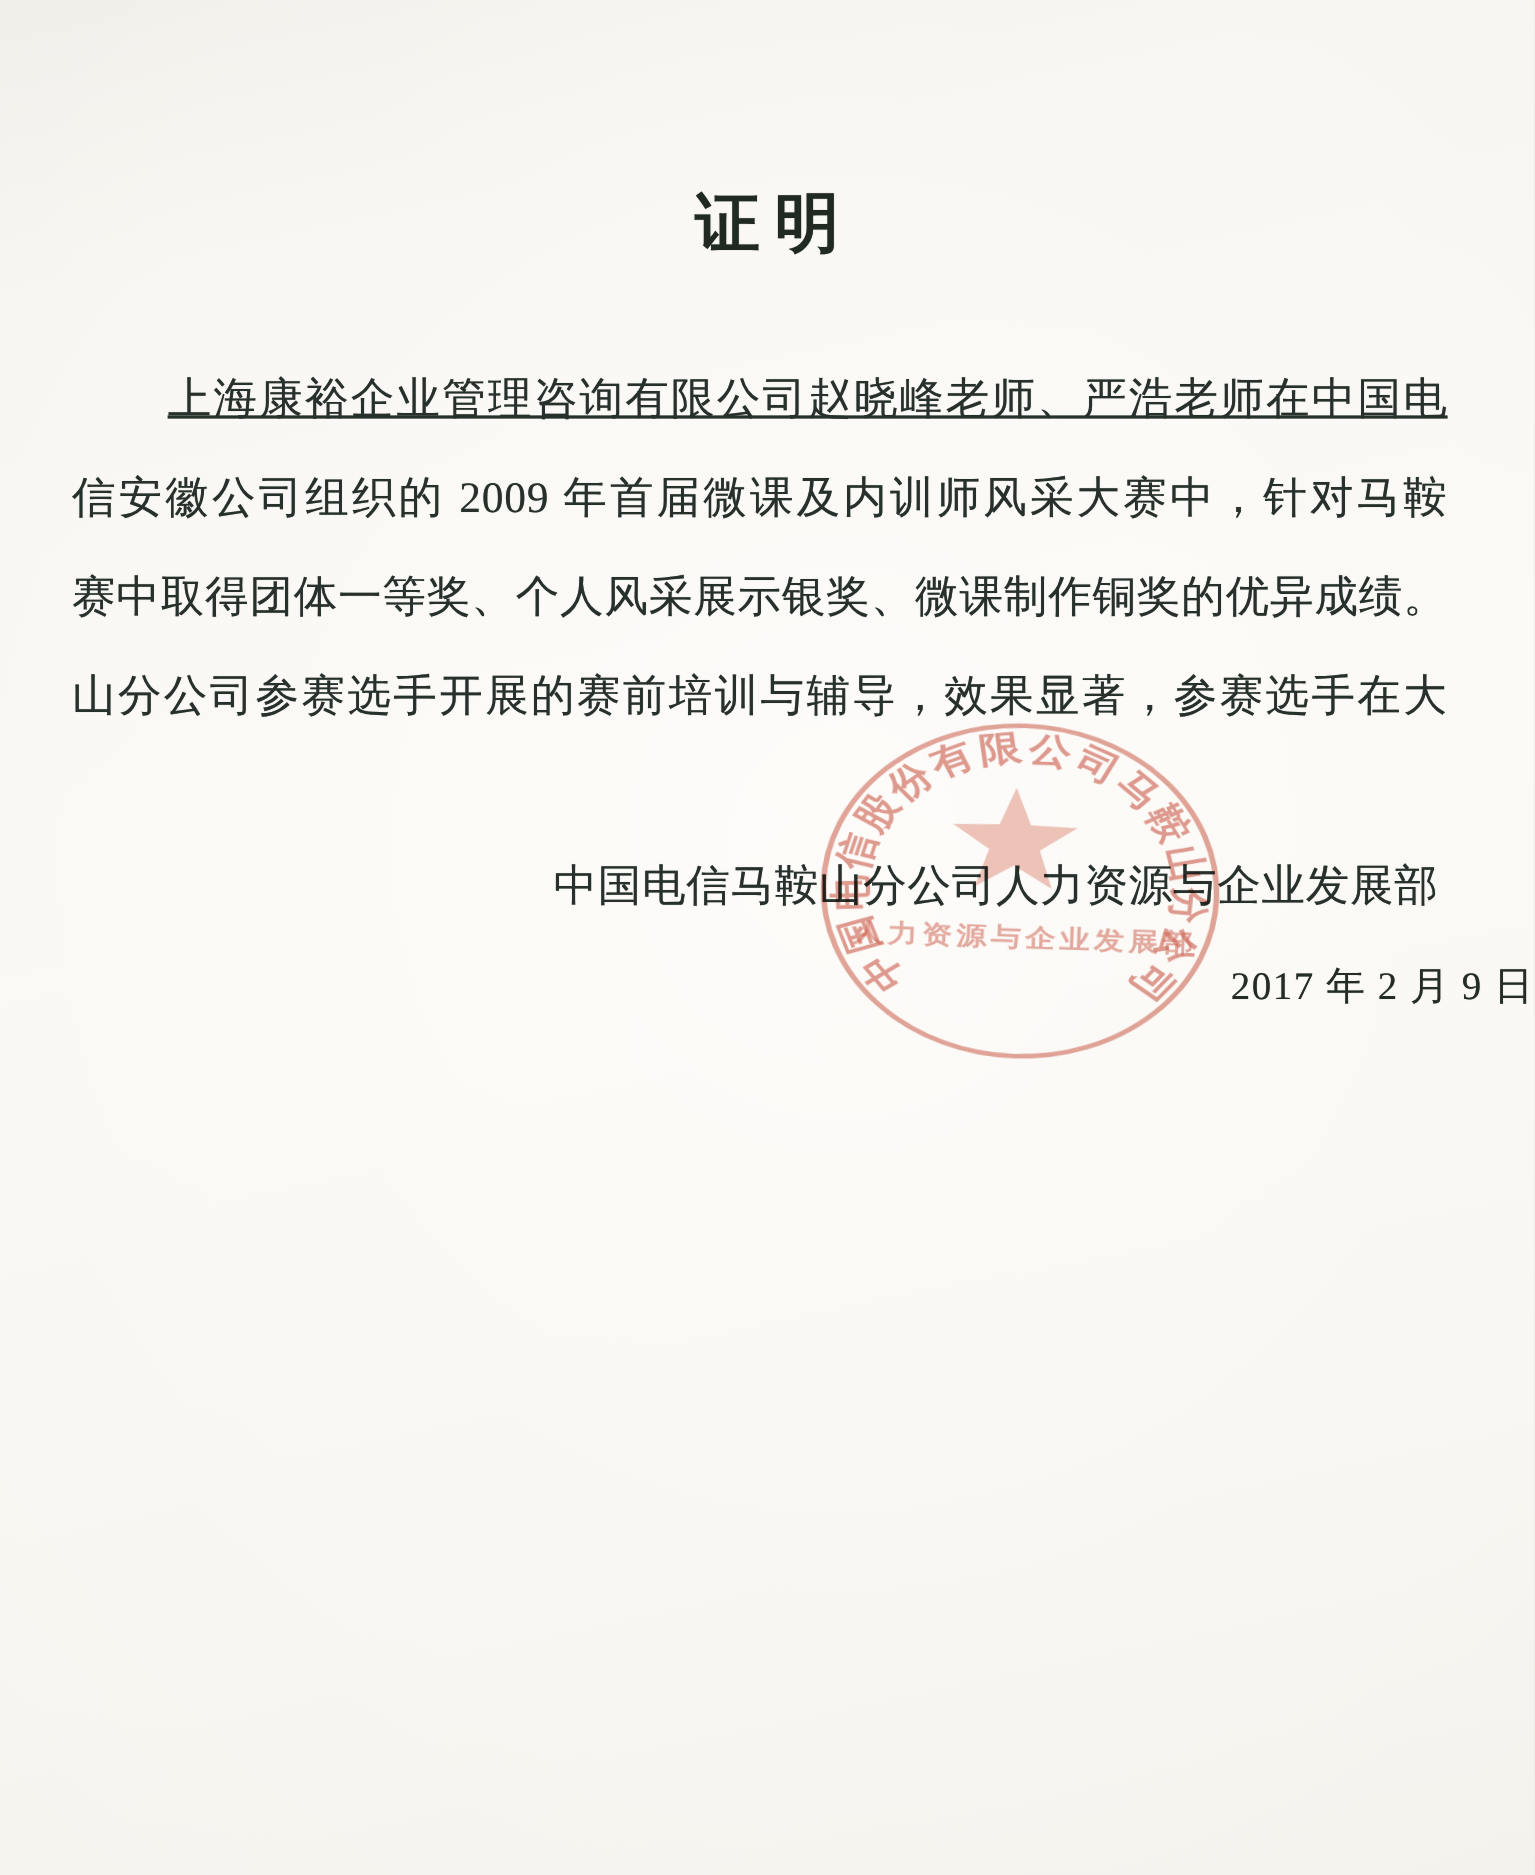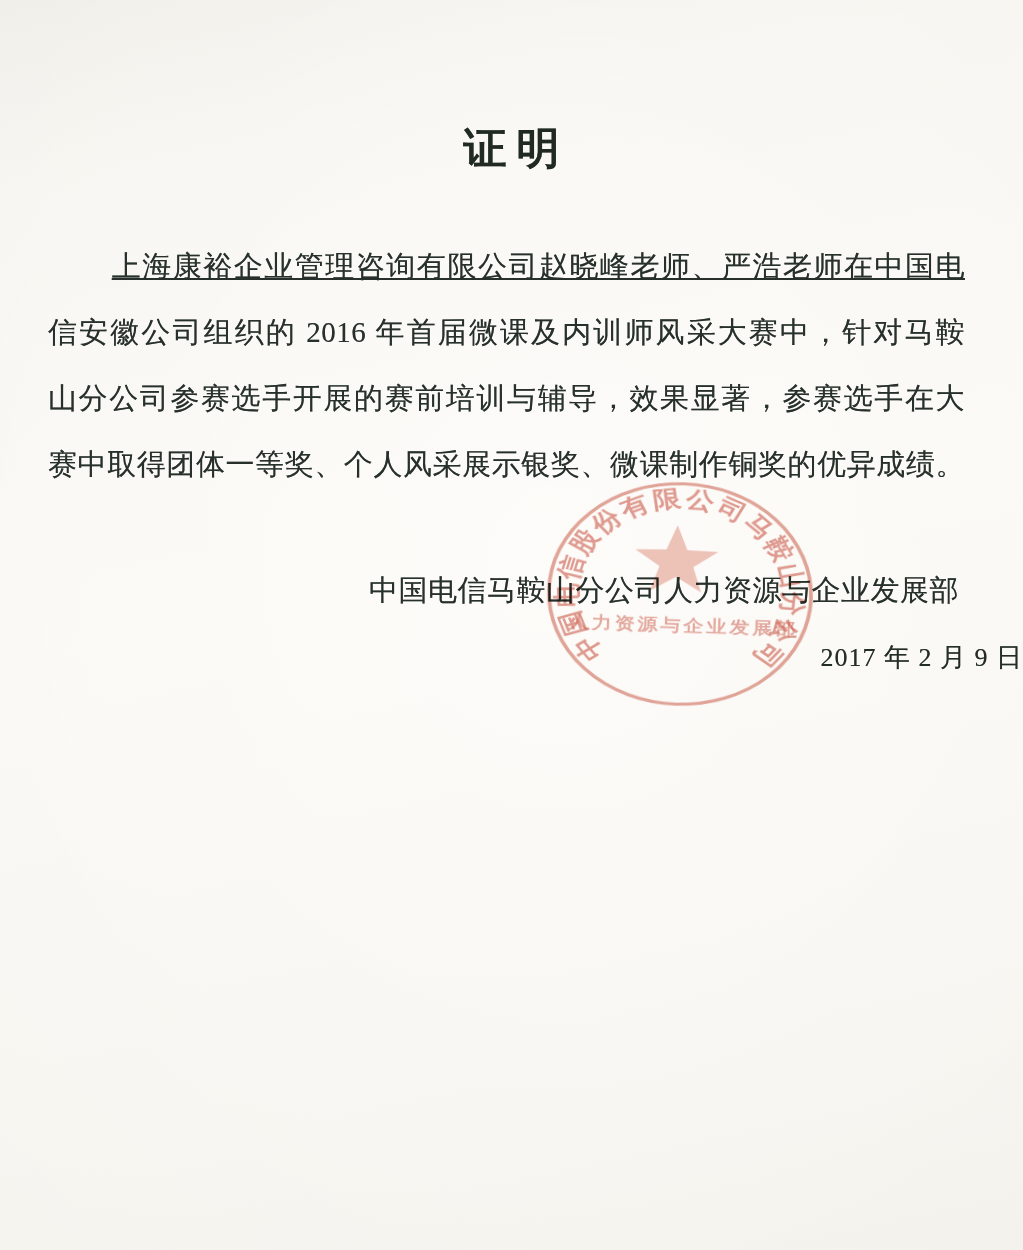--- a/index.html
+++ b/index.html
@@ -91,23 +91,23 @@
 </style>
 </head>
 <body>
 
 <div class="page">
 
   <div class="doc-title">证明</div>
 
   <div class="doc-body">
     <div class="body-line indent">上海康裕企业管理咨询有限公司赵晓峰老师、严浩老师在中国电</div>
-    <div class="body-line">信安徽公司组织的 2016 年首届微课及内训师风采大赛中，针对马鞍</div>
+    <div class="body-line">信安徽公司组织的 2009 年首届微课及内训师风采大赛中，针对马鞍</div>
+    <div class="body-line">赛中取得团体一等奖、个人风采展示银奖、微课制作铜奖的优异成绩。</div>
     <div class="body-line">山分公司参赛选手开展的赛前培训与辅导，效果显著，参赛选手在大</div>
-    <div class="body-line">赛中取得团体一等奖、个人风采展示银奖、微课制作铜奖的优异成绩。</div>
   </div>
 
   <div class="sig-line">中国电信马鞍山分公司人力资源与企业发展部</div>
 
   <div class="date-line">2017 年 2 月 9 日</div>
 
   <div class="seal">
     <svg viewBox="0 0 240 240" preserveAspectRatio="none">
       <defs>
         <path id="ringPath" d="M 56.4,183.6 A 90 90 0 1 1 183.6,183.6" fill="none"></path>

